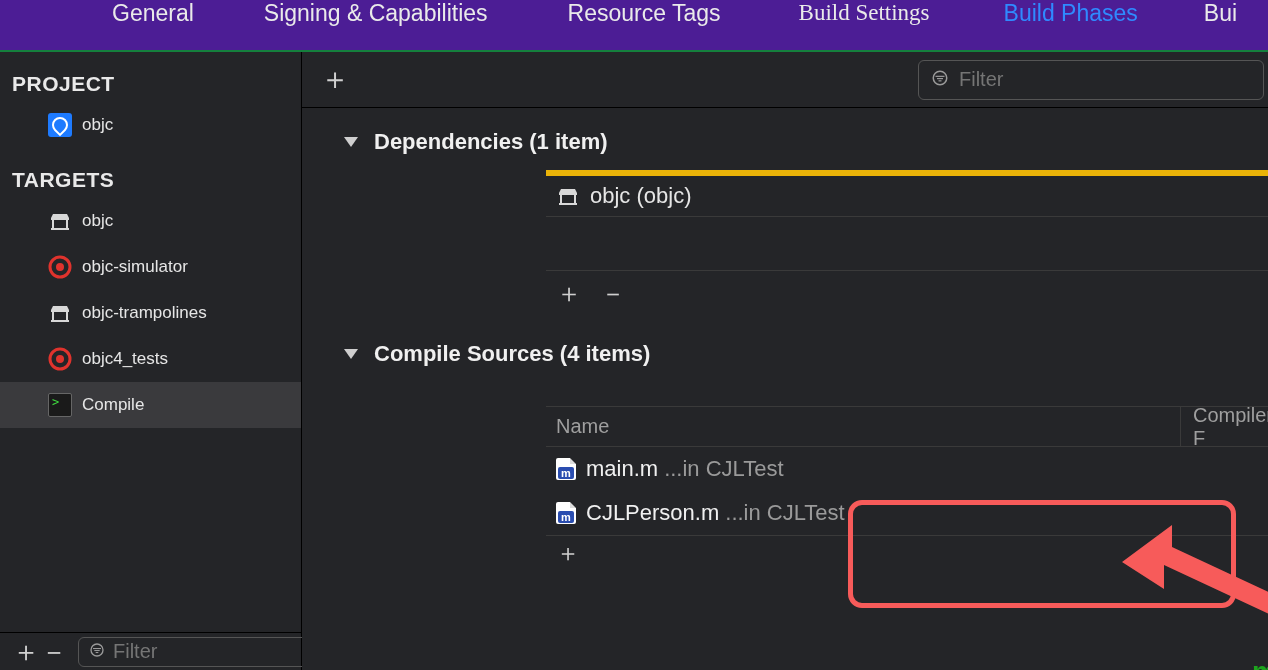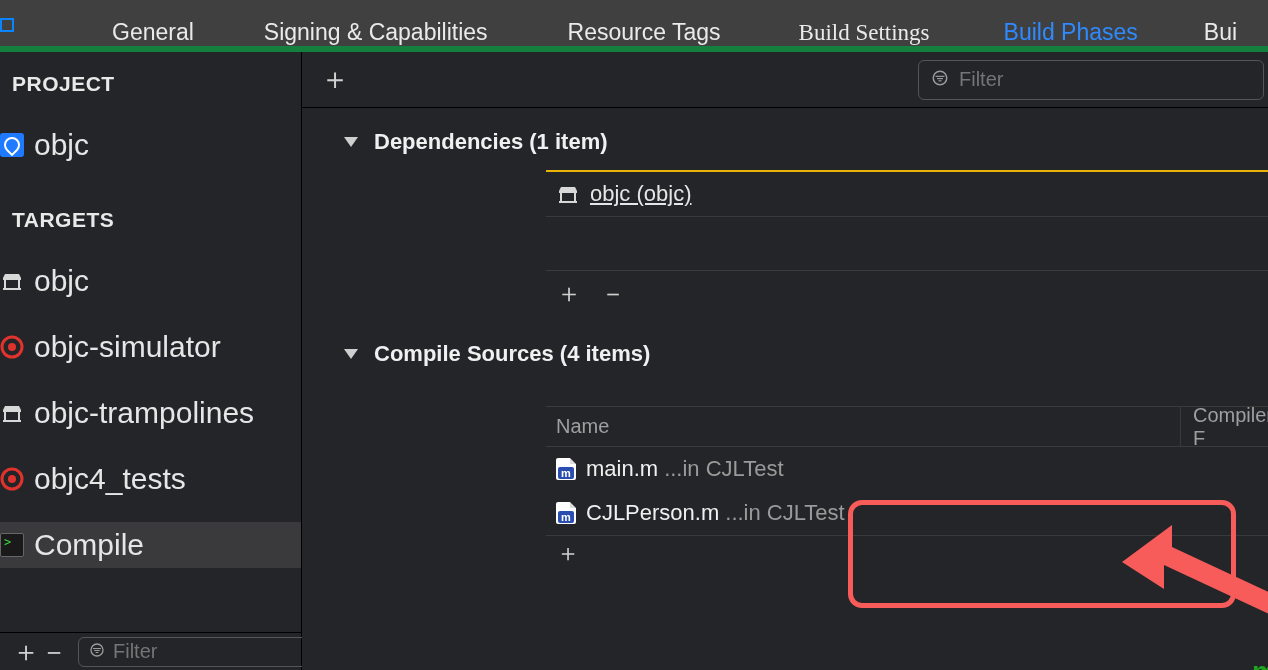--- a/index.html
+++ b/index.html
@@ -1,45 +1,45 @@
 <!DOCTYPE html>
 <html><head>
 <meta charset="utf-8">
 <style>
   * { margin:0; padding:0; box-sizing:border-box; font-family: -apple-system, "Helvetica Neue", Arial, sans-serif; }
   html,body { width:1268px; height:670px; background:#1f2023; color:#e6e6e6; overflow:hidden; }
   
-  .tabbar { height:52px; display:flex; align-items:flex-end; background:#404040; border-bottom:6px solid #15803d; }
+  .tabbar { height:52px; display:flex; align-items:flex-start; background:#4c1d95; border-bottom:2px solid #15803d; }
   .corner-square { width:14px; height:14px; border:2px solid #0a84ff; margin-left:0; margin-right:68px; position:relative; top:-14px; }
   .tab { font-size:23px; color:#eaeaea; padding:0 30px; cursor:pointer; white-space:nowrap; }
   .tab.active { color:#2f8aff; }
   
   .split { display:flex; height:618px; }
-  .sidebar { width:302px; background:#242528; border-right:1px solid #000; display:flex; flex-direction:column;gap:20px; }
+  .sidebar { width:302px; background:#242528; border-right:1px solid #000; display:flex; flex-direction:column; }
   .section-header { font-size:21px; font-weight:700; color:#e9e9e9; padding:20px 10px 6px 12px; letter-spacing:0.5px; }
-  .tree-item { display:flex; align-items:center; height:46px; font-size:30px; cursor:pointer; }
+  .tree-item { display:flex; align-items:center; height:46px; padding-left:48px; font-size:17px; cursor:pointer; }
   .tree-item.selected { background:#3a3a3d; }
   .tree-item .icon { width:24px; height:24px; margin-right:10px; flex:0 0 24px; }
   .sidebar-bottom { margin-top:auto; height:38px; display:flex; align-items:center; padding:0 8px 0 12px; border-top:1px solid #000; }
   .plusminus { font-size:28px; color:#d0d0d0; width:28px; text-align:center; cursor:pointer; }
   .sb-filter { flex:1; margin-left:10px; height:30px; border:1px solid #555; border-radius:6px; display:flex; align-items:center; padding:0 10px; color:#9a9a9a; }
   .sb-filter .ficon { margin-right:8px; }
   
   .editor { flex:1; background:#242528; position:relative; overflow:hidden; }
   .toolbar { height:56px; display:flex; align-items:center; border-bottom:1px solid #000; padding-left:18px; }
   .bigplus { font-size:30px; color:#d0d0d0; cursor:pointer; }
   .filterbox { margin-left:auto; width:346px; height:40px; border:1px solid #555; border-radius:6px; display:flex; align-items:center; padding:0 12px; color:#9a9a9a; margin-right:4px; }
   .filterbox .ficon { margin-right:10px; }
   .filterinput { background:transparent; border:none; color:#eab308; font-size:20px; flex:1; outline:none; }
   .content { padding:0 0 0 38px; }
   .phase-header { display:flex; align-items:center; height:56px; font-size:22px; font-weight:700; color:#f0f0f0; cursor:pointer; margin-top:6px; }
   .disclosure { width:0; height:0; border-left:10px solid #cfcfcf; border-top:7px solid transparent; border-bottom:7px solid transparent; transform:rotate(90deg); margin-right:18px; margin-left:6px; }
   .phase-body { margin-left:206px; }
   .dep-row { height:46px; display:flex; align-items:center; font-size:22px; border-top:1px solid #3a3a3a; padding-left:10px; }
-  .dep-row:first-child { border-top:2px solid #eab308;text-decoration:underline; }
+  .dep-row:first-child { border-top:6px solid #eab308; }
   .dep-spacer { height:54px; border-top:1px solid #3a3a3a; }
   .dep-controls { height:46px; border-top:1px solid #3a3a3a; display:flex; align-items:center; gap:18px; padding-left:10px; font-size:26px; color:#cfcfcf; }
   .src-table { border:1px solid #3a3a3a; border-left:none; border-right:none;margin-top:24px; }
   .src-hdr { display:flex; height:40px; align-items:center; color:#9f9f9f; font-size:20px; border-bottom:1px solid #3a3a3a; }
   .src-hdr .col1 { flex:0 0 634px; padding-left:10px; }
   .src-hdr .col2 { border-left:1px solid #3a3a3a; padding-left:12px; height:100%; display:flex; align-items:center; }
   .src-row { height:44px; display:flex; align-items:center; padding-left:10px; font-size:22px; }
   .src-row .fn { color:#f0f0f0; }
   .src-row .hint { color:#9a9a9a; margin-left:6px; }
   .src-controls { height:34px; display:flex; align-items:center; padding-left:10px; color:#cfcfcf; font-size:24px; }

